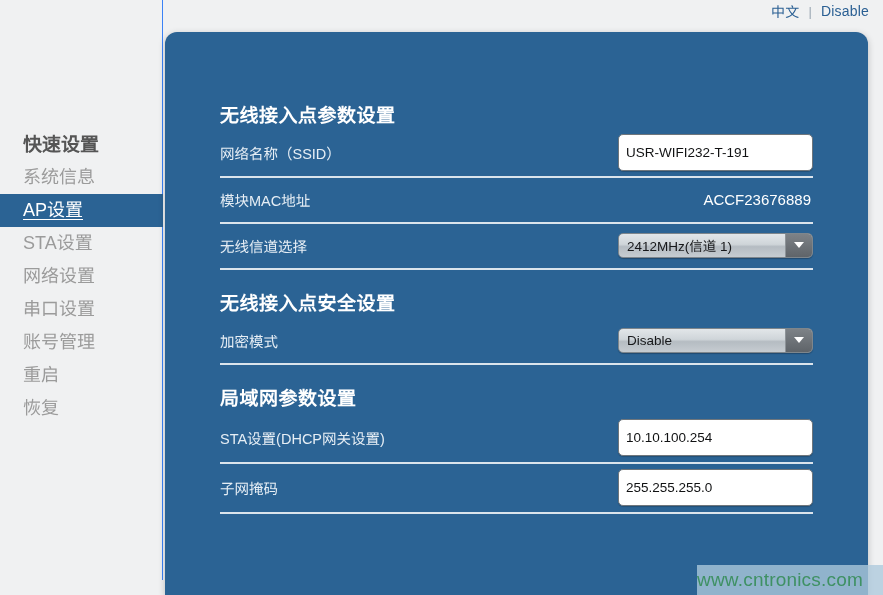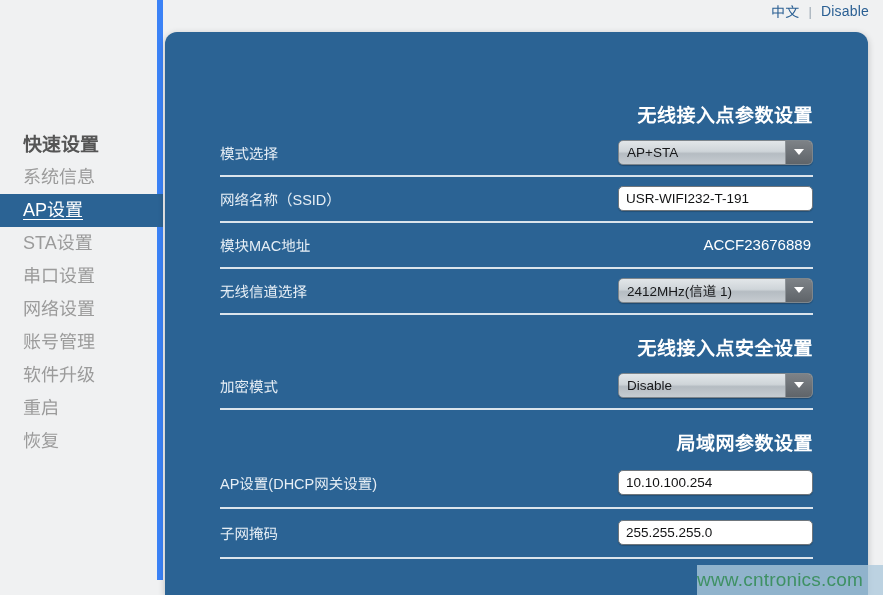--- a/index.html
+++ b/index.html
@@ -39,21 +39,21 @@
   }
 
   
   .sidebar {
     position: absolute;
     left: 0;
     top: 0;
     width: 163px;
     height: 580px;
     background: #f0f1f2;
-    border-right: 6px solid #3b82f6;
+    border-right: 1px solid #3b82f6;
     box-sizing: border-box;
     padding-left: 16px;
   }
   .nav {
     position: absolute;
     top: 128px;
     left: 0;
     width: 163px;
   }
   .nav-item {
@@ -102,21 +102,20 @@
     width: 593px;
   }
 
   .section-title {
     color: #ffffff;
     font-size: 19px;
     font-weight: bold;
     letter-spacing: .5px;
     margin: 0 0 4px 0;
     padding-top: 6px;
-    text-align: right;
   }
   .section-title.spaced { padding-top: 18px; }
 
   .row {
     position: relative;
     min-height: 36px;
     display: flex;
     align-items: center;
     justify-content: space-between;
     border-bottom: 2px solid #dbe4ec;
@@ -171,21 +170,21 @@
   .select-arrow i {
     display: block;
     width: 0; height: 0;
     border-left: 5px solid transparent;
     border-right: 5px solid transparent;
     border-top: 6px solid #ffffff;
   }
 
   .text-input {
     width: 195px;
-    height: 25px;
+    height: 37px;
     border-radius: 5px;
     border: 1px solid #6f767c;
     background: #ffffff;
     box-sizing: border-box;
     font-family: "Liberation Sans", "DejaVu Sans", sans-serif;
     font-size: 13.5px;
     color: #111213;
     padding: 0 7px;
     outline: none;
     box-shadow: 0 1px 1px rgba(0,0,0,0.2);
@@ -225,54 +224,42 @@
     <div class="nav-item">
       <span class="nav-label">系统信息</span>
     </div>
     <div class="nav-item active">
       <span class="nav-label">AP设置</span>
     </div>
     <div class="nav-item">
       <span class="nav-label">STA设置</span>
     </div>
     <div class="nav-item">
+      <span class="nav-label">网络设置</span>
+    </div>
+    <div class="nav-item">
       <span class="nav-label">串口设置</span>
     </div>
     <div class="nav-item">
-      <span class="nav-label">网络设置</span>
-    </div>
-    <div class="nav-item">
       <span class="nav-label">账号管理</span>
-    </div>
-    <div class="nav-item">
-      <span class="nav-label">软件升级</span>
     </div>
     <div class="nav-item">
       <span class="nav-label">重启</span>
     </div>
     <div class="nav-item">
       <span class="nav-label">恢复</span>
     </div>
   </nav>
 </div>
 
 <div class="panel">
   <div class="content">
 
     <h2 class="section-title">无线接入点参数设置</h2>
 
-    <div class="row">
-      <span class="row-label">模式选择</span>
-      <div class="select">
-        <span class="select-text">AP+STA</span>
-        <span class="select-arrow">
-            <i></i>
-          </span>
-      </div>
-    </div>
 
 
     <div class="row">
       <span class="row-label">网络名称（SSID）</span>
       <input class="text-input" type="text" value="USR-WIFI232-T-191" style="">
     </div>
 
     <div class="row">
       <span class="row-label">模块MAC地址</span>
       <span class="row-value">ACCF23676889</span>
@@ -296,21 +283,21 @@
         <span class="select-text">Disable</span>
         <span class="select-arrow">
             <i></i>
           </span>
       </div>
     </div>
 
     <h2 class="section-title spaced">局域网参数设置</h2>
 
     <div class="row tall">
-      <span class="row-label">AP设置(DHCP网关设置)</span>
+      <span class="row-label">STA设置(DHCP网关设置)</span>
       <input class="text-input" type="text" value="10.10.100.254" style="">
     </div>
 
     <div class="row tall">
       <span class="row-label">子网掩码</span>
       <input class="text-input" type="text" value="255.255.255.0" style="">
     </div>
 
   </div>
 </div>

